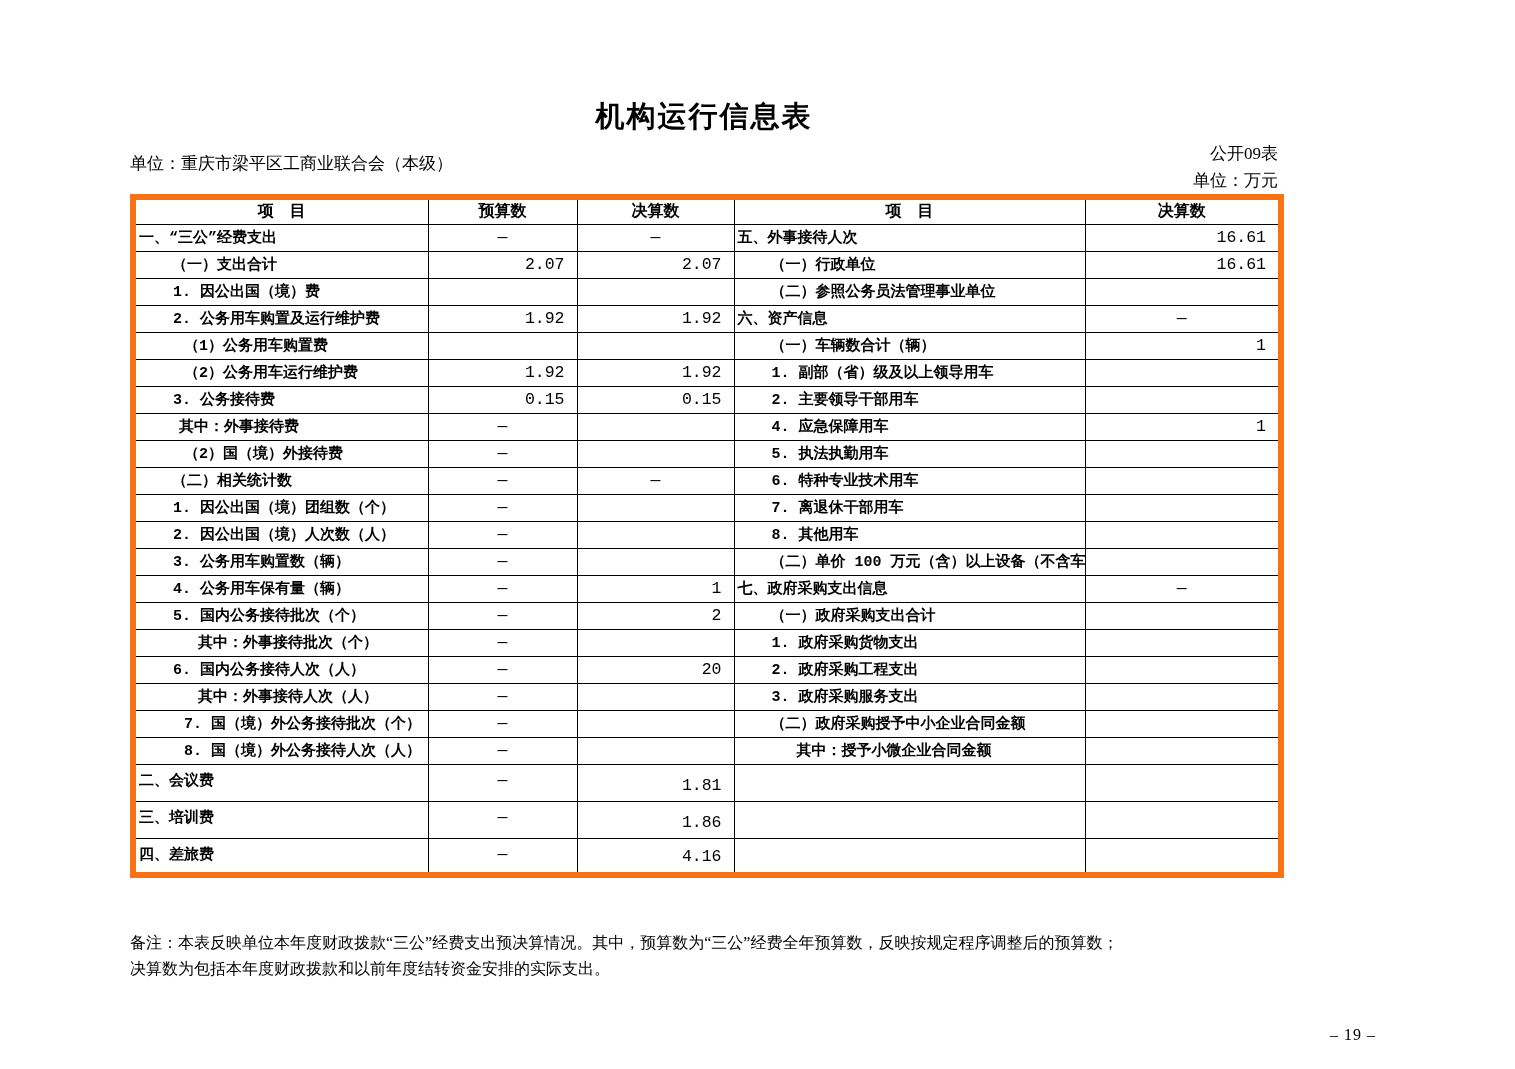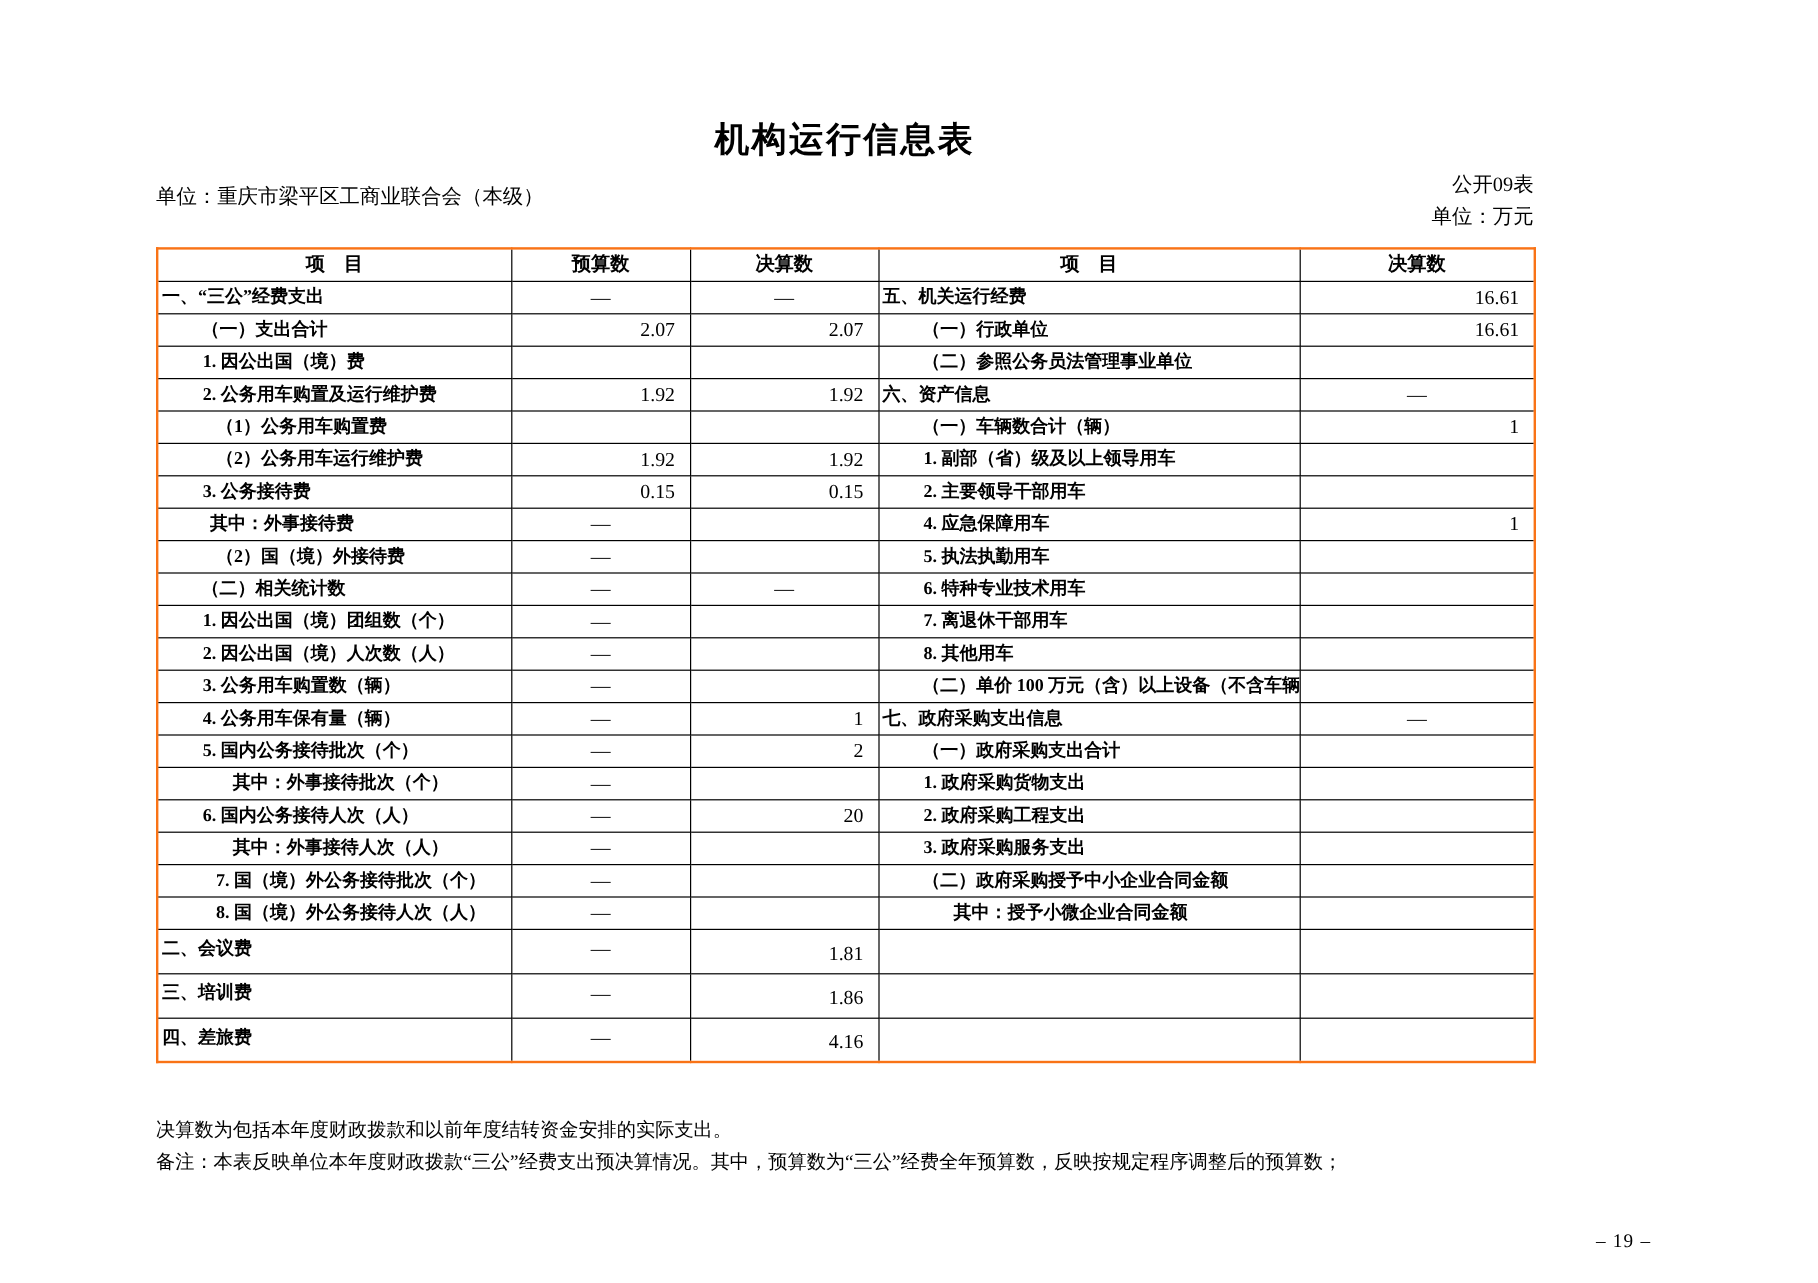--- a/index.html
+++ b/index.html
@@ -16,23 +16,24 @@
   .form-code {
     position:absolute; right:237px; top:142px; font-size:17px;font-family:Liberation Serif, serif;
   }
   .unit-left {
     position:absolute; left:130px; top:152px; font-size:17px;
   }
   .unit-right {
     position:absolute; right:237px; top:169px; font-size:17px;
   }
   table.main {
-    position:absolute; left:130px; top:206px; width:1148px;
+    position:absolute; left:130px; top:194px; width:1148px;
     border-collapse:collapse; table-layout:fixed;
-    border:2px solid #f97316;
+    border:6px solid #f97316;
+    font-family:Liberation Mono, monospace;
   }
   th, td {
     border:1px solid #000; padding:0; overflow:hidden;
     white-space:nowrap; vertical-align:middle;
   }
   th { height:27px; font-size:16px; font-weight:bold; text-align:center; }
   td { height:27px; font-size:15px; }
   td.lbl { font-weight:bold; text-align:left; }
   td.num { font-weight:normal; text-align:right; padding-right:12px; font-size:16.5px; }
   td.dash { font-weight:normal; text-align:center; font-size:16.5px; }
@@ -78,21 +79,21 @@
       <th>决算数</th>
       <th>项　目</th>
       <th>决算数</th>
     </tr>
   </thead>
   <tbody>
       <tr>
         <td class="lbl ind0">一、“三公”经费支出</td>
         <td class="dash">—</td>
         <td class="dash">—</td>
-        <td class="lbl ind0">五、机关运行经费</td>
+        <td class="lbl ind0">五、外事接待人次</td>
         <td class="num">16.61</td>
       </tr>
       <tr>
         <td class="lbl ind1">（一）支出合计</td>
         <td class="num">2.07</td>
         <td class="num">2.07</td>
         <td class="lbl ind1">（一）行政单位</td>
         <td class="num">16.61</td>
       </tr>
       <tr>
@@ -239,17 +240,17 @@
         <td class="lbl ind0">四、差旅费</td>
         <td class="dash">—</td>
         <td class="num">4.16</td>
         <td class="lbl ind0"></td>
         <td class="num"></td>
       </tr>
     </tbody>
 </table>
 
 <div class="notes">
+  <div>备注：本表反映单位本年度财政拨款“三公”经费支出预决算情况。其中，预算数为“三公”经费全年预算数，反映按规定程序调整后的预算数；</div>
   <div>决算数为包括本年度财政拨款和以前年度结转资金安排的实际支出。</div>
-  <div>备注：本表反映单位本年度财政拨款“三公”经费支出预决算情况。其中，预算数为“三公”经费全年预算数，反映按规定程序调整后的预算数；</div>
 </div>
 
 <div class="page-number">– 19 –</div>
 
 </body></html>

